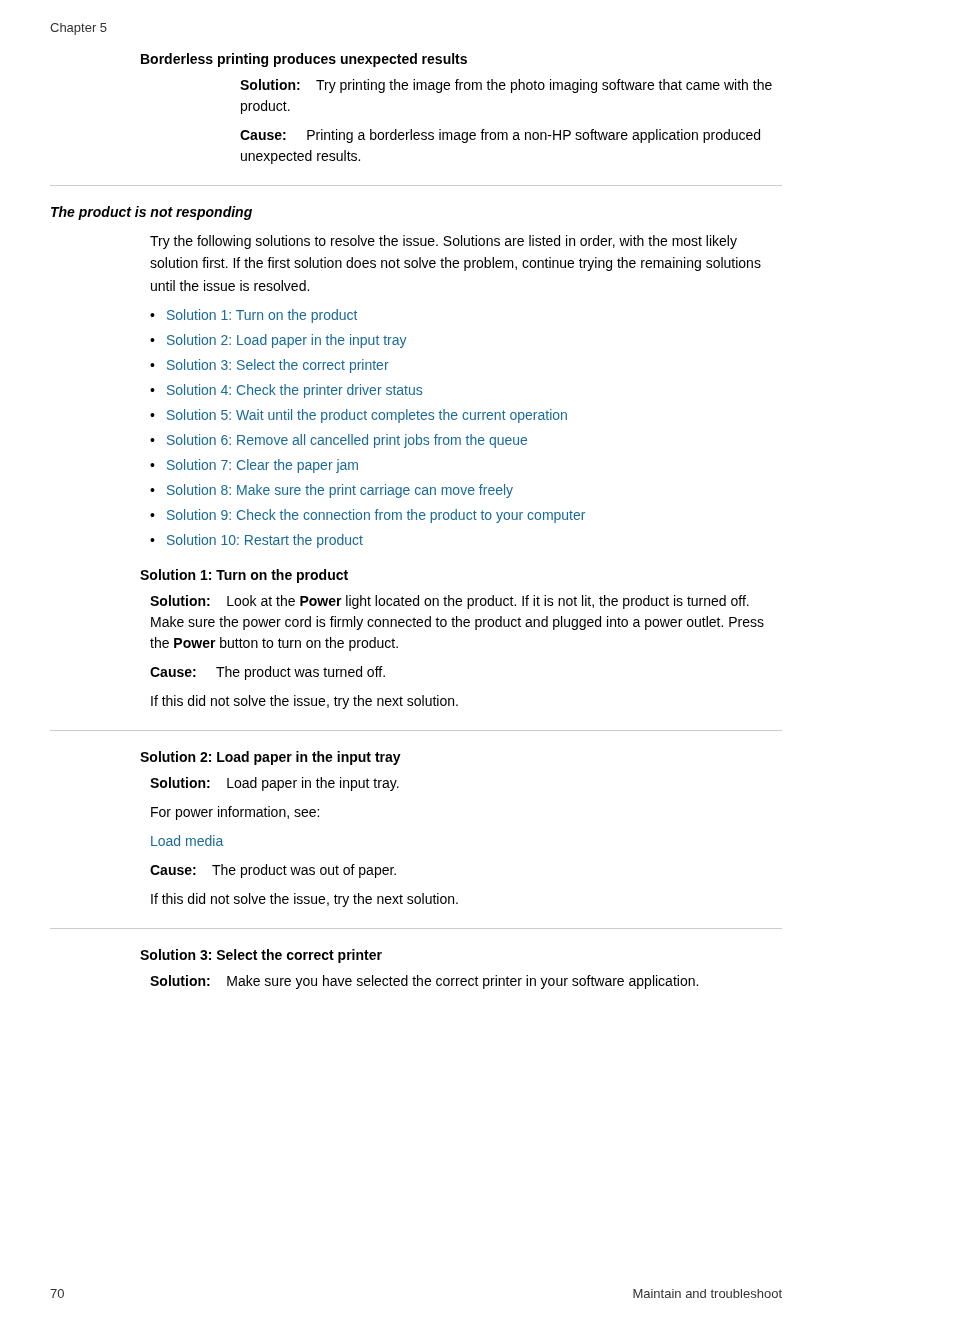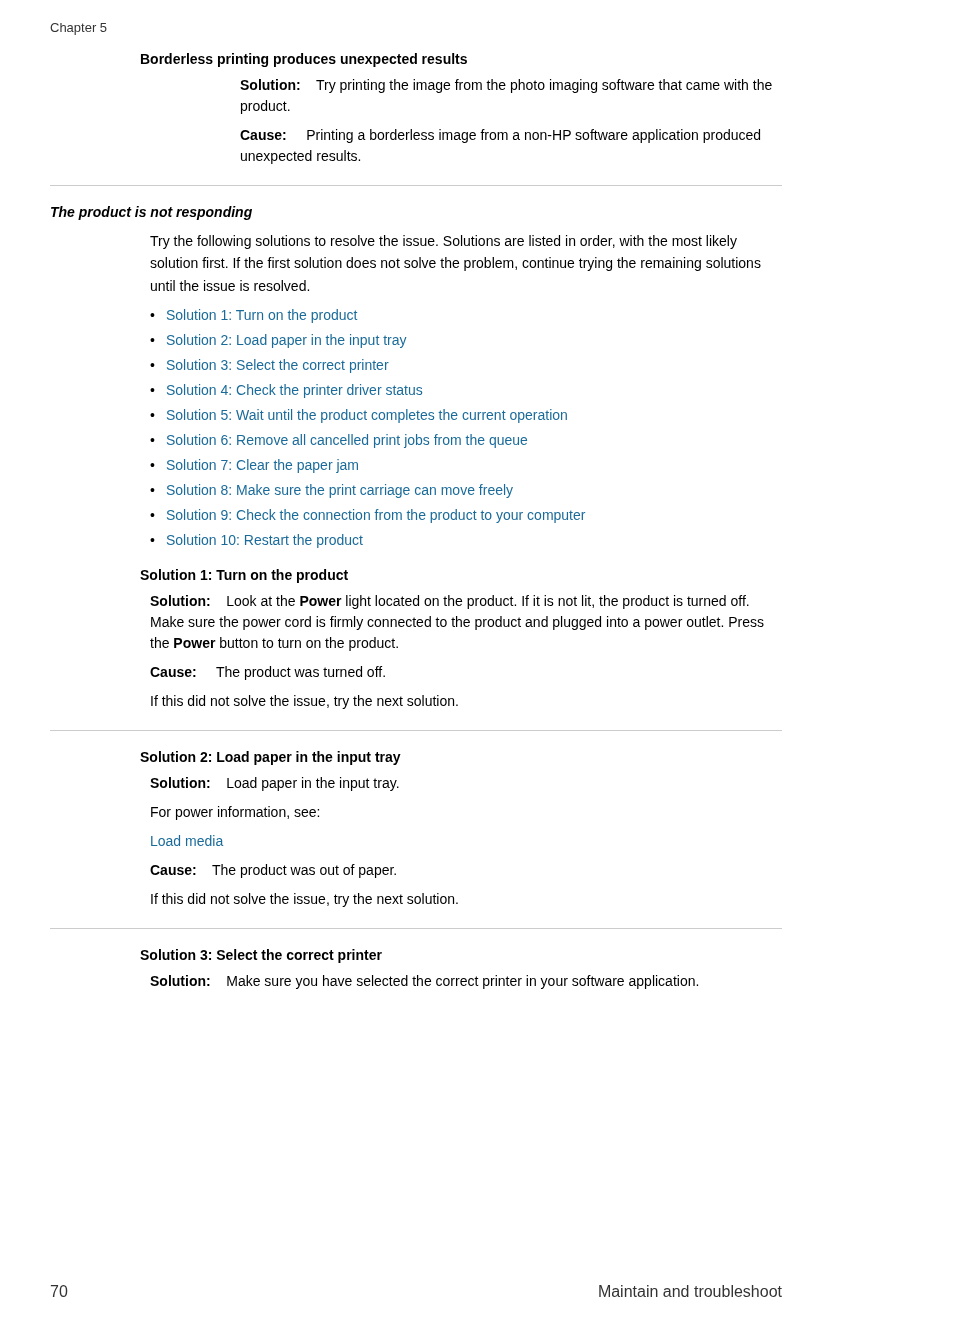--- a/index.html
+++ b/index.html
@@ -93,21 +93,21 @@
       margin-bottom: 8px;
     }
 
     .footer {
       position: absolute;
       bottom: 20px;
       left: 50px;
       right: 50px;
       display: flex;
       justify-content: space-between;
-      font-size: 16px;
+      font-size: 13px;
       color: #333;
     }
 
     .borderless-section {
       margin-left: 90px;
       margin-bottom: 8px;
     }
 
     .cause-solution-block {
       margin-left: 100px;

